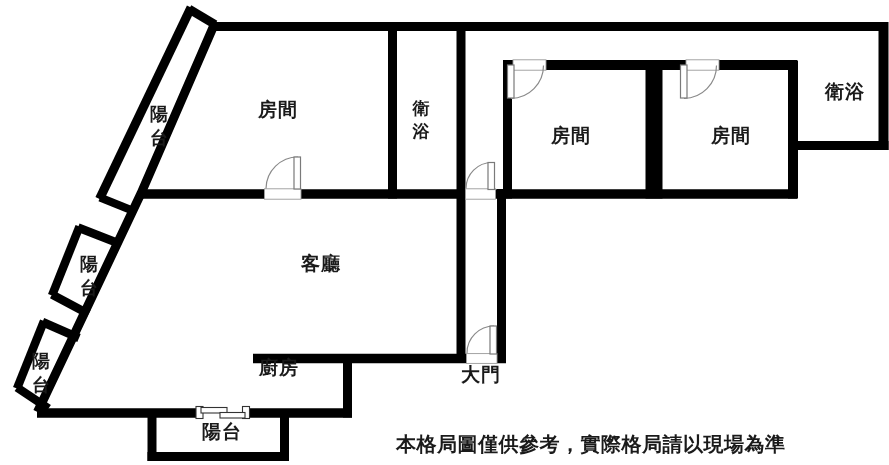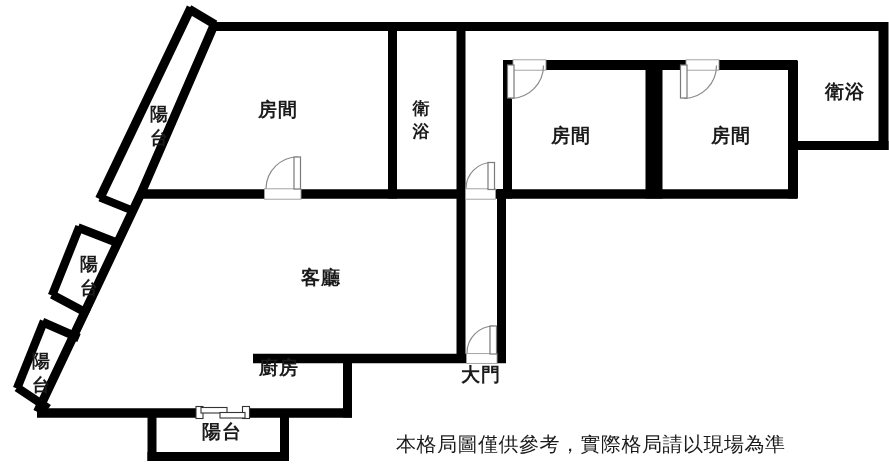--- a/index.html
+++ b/index.html
@@ -29,21 +29,21 @@
     text-align: center;
     letter-spacing: 0;
     line-height: 1.35;
     word-break: break-all;
   }
   .disclaimer {
     position: absolute;
     left: 396px; top: 431px;
     color: #1a1a1a;
     font-size: 20px;
-    font-weight: 400;
+    font-weight: 700;
     letter-spacing: 0.5px;
     white-space: nowrap;
   }
   .wall { stroke: #000000; fill: none; }
   .door-line { stroke: #8a8a8a; stroke-width: 1.2; fill: none; }
   .door-leaf { stroke: #7a7a7a; stroke-width: 1.2; fill: #ffffff; }
   .threshold { stroke: #9a9a9a; stroke-width: 0.9; fill: #ffffff; }
   .win-panel { stroke: #333333; stroke-width: 1.1; fill: #ffffff; }
 </style>
 </head>
@@ -139,21 +139,21 @@
 
   <div class="labels">
     <div class="room-label vertical" style="left:159px; top:126px; font-size:18px;">陽台</div>
     <div class="room-label" style="left:278px; top:110px;">房間</div>
     <div class="room-label vertical small" style="left:421px; top:121px;">衛浴</div>
     <div class="room-label" style="left:571px; top:136px;">房間</div>
     <div class="room-label" style="left:731px; top:136px;">房間</div>
     <div class="room-label" style="left:845px; top:92px;">衛浴</div>
     <div class="room-label vertical" style="left:89px; top:276px; font-size:18px;">陽台</div>
     <div class="room-label vertical" style="left:41px; top:373px; font-size:18px;">陽台</div>
-    <div class="room-label" style="left:321px; top:278px;">客廳</div>
+    <div class="room-label" style="left:321px; top:264px;">客廳</div>
     <div class="room-label" style="left:279px; top:368px;">廚房</div>
     <div class="room-label" style="left:481px; top:375px;">大門</div>
     <div class="room-label" style="left:222px; top:432px;">陽台</div>
 
     <div class="disclaimer">本格局圖僅供參考，實際格局請以現場為準</div>
   </div>
 
 </div>
 
 </body></html>

